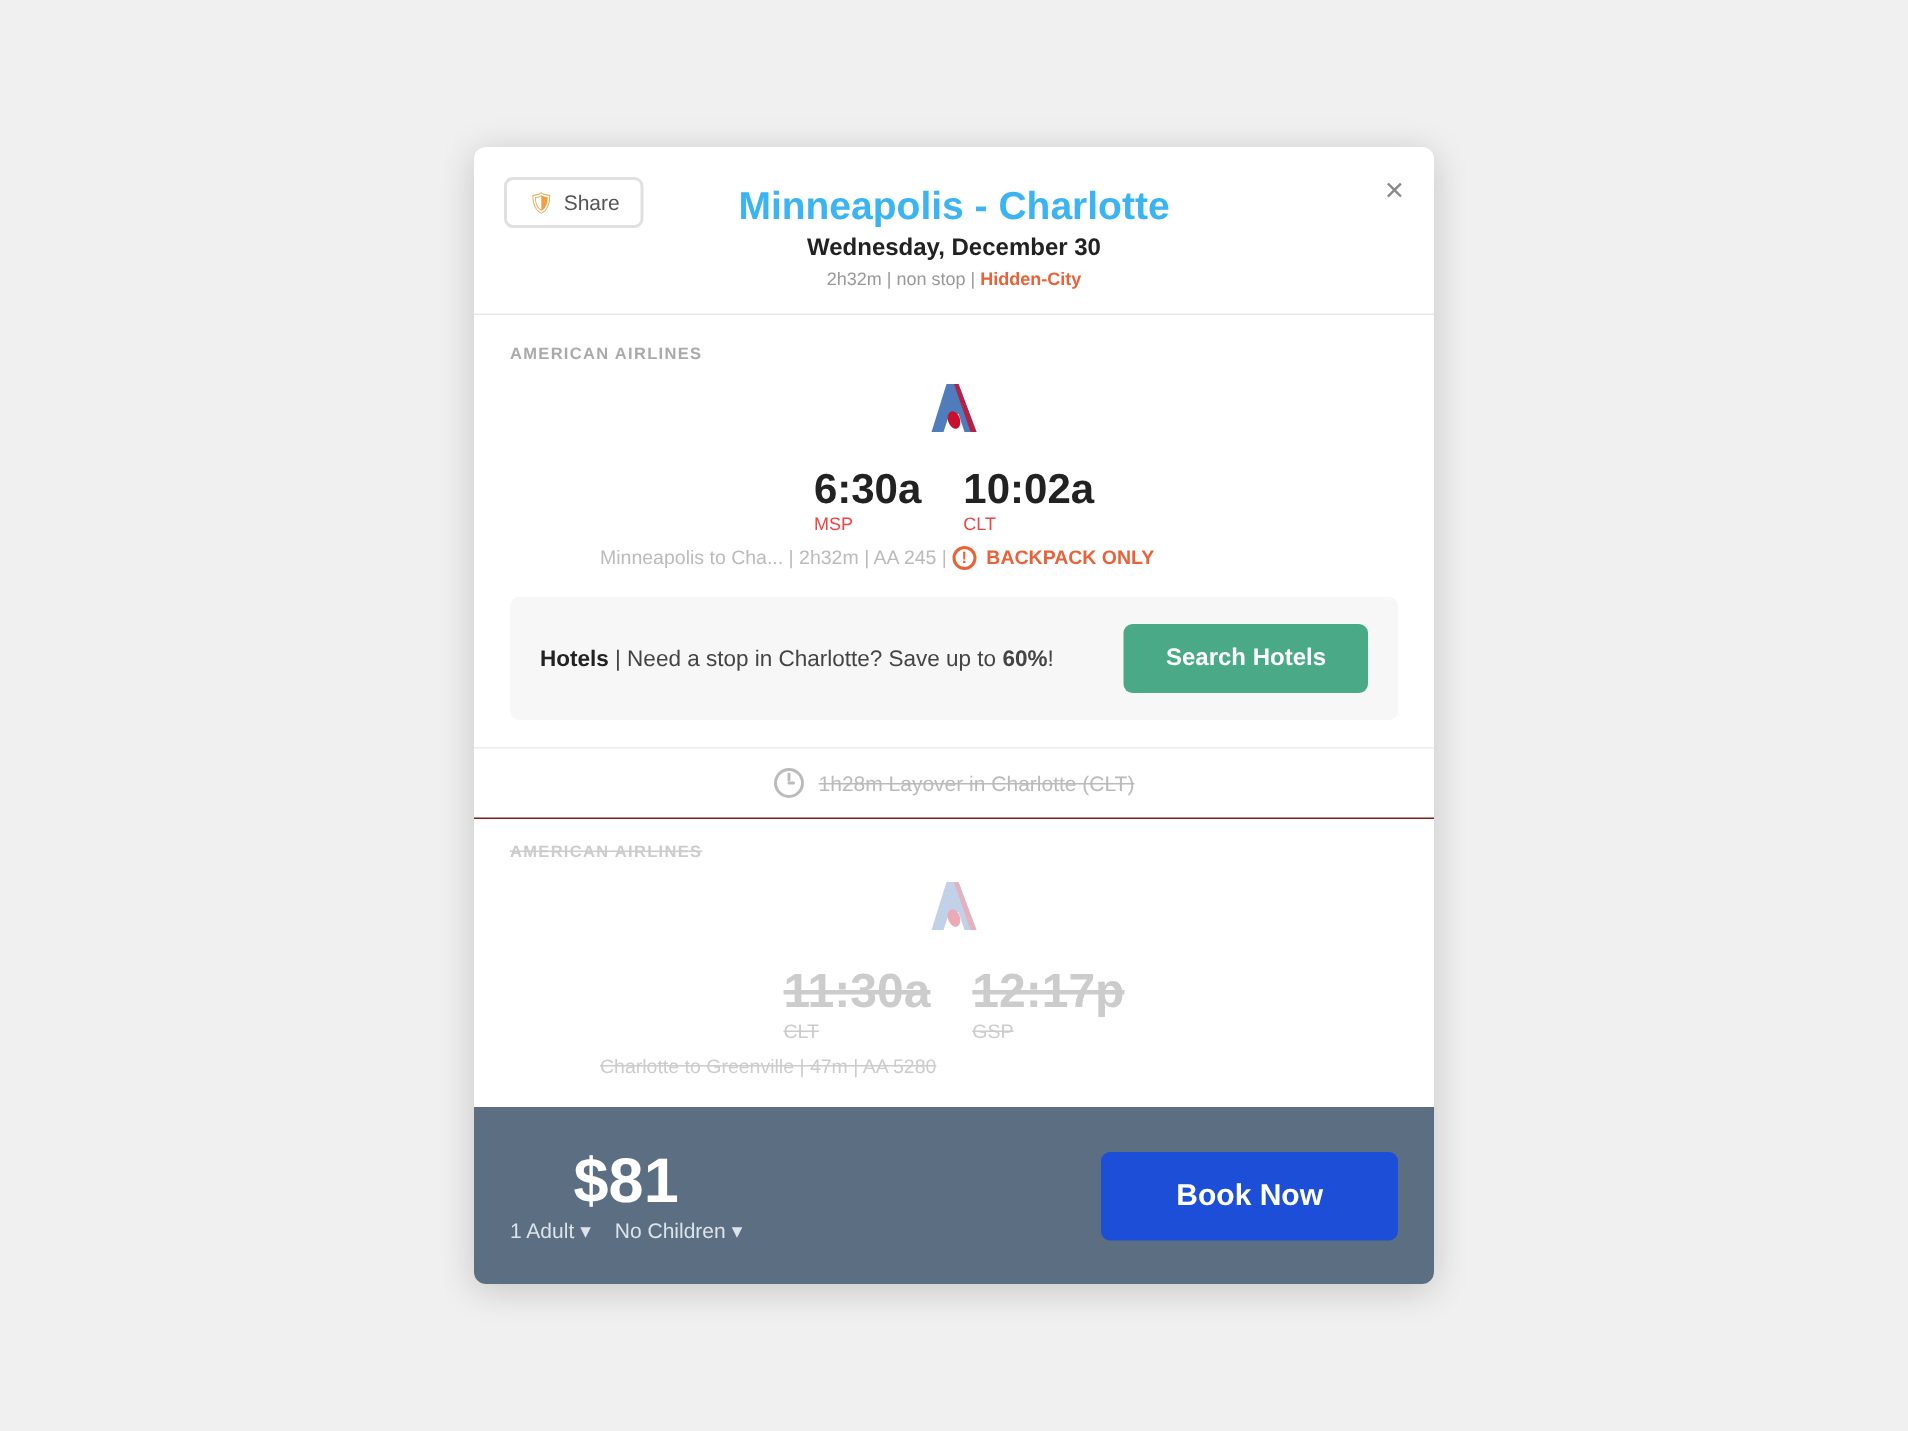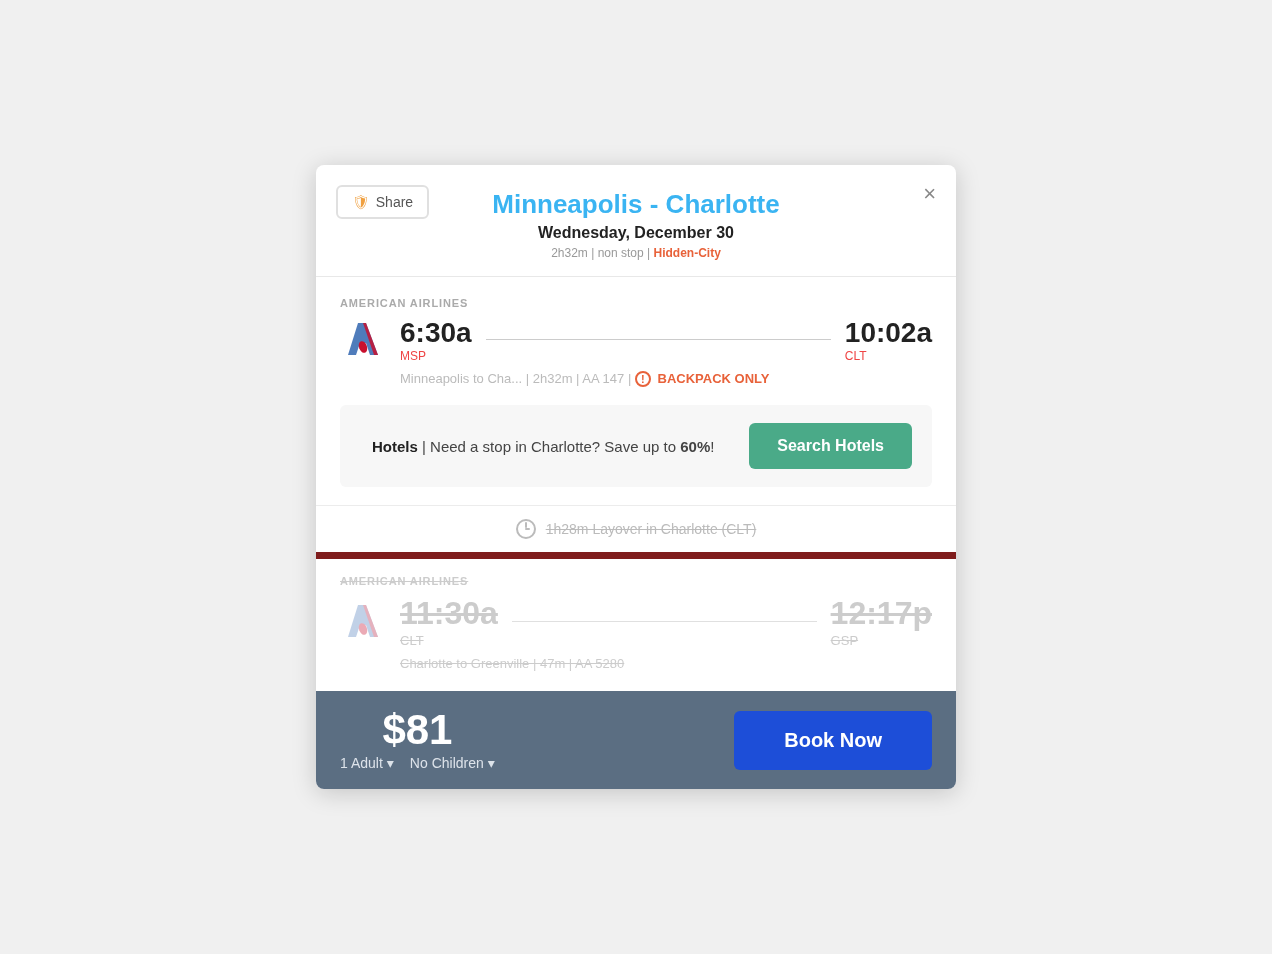--- a/index.html
+++ b/index.html
@@ -78,20 +78,21 @@
       font-size: 11px;
       font-weight: 600;
       letter-spacing: 0.08em;
       color: #aaa;
       margin-bottom: 8px;
     }
     .flight-row {
       display: flex;
       align-items: center;
       gap: 14px;
+      flex-direction: column;
     }
     .airline-logo {
       width: 46px;
       flex-shrink: 0;
     }
     .flight-times {
       display: flex;
       align-items: center;
       flex: 1;
     }
@@ -146,40 +147,39 @@
       justify-content: space-between;
       gap: 16px;
     }
     .hotels-text {
       font-size: 15px;
       color: #444;
     }
     .hotels-text strong {
       font-weight: 700;
       color: #222;
-      margin-left: 12px;
     }
     .hotels-text .pct {
       font-weight: 700;
     }
     .search-hotels-btn {
       background: #4aaa88;
       color: #fff;
       border: none;
       border-radius: 6px;
       padding: 14px 28px;
       font-size: 16px;
       font-weight: 600;
       cursor: pointer;
       white-space: nowrap;
     }
     .layover-bar {
       margin: 18px 0 0;
       border-top: 1px solid #ececec;
-      border-bottom: 7px solid #7f1d1d;
+      border-bottom: 1px solid #7f1d1d;
       padding: 13px 0;
       text-align: center;
       display: flex;
       align-items: center;
       justify-content: center;
       gap: 10px;
     }
     .clock-icon {
       width: 20px;
       height: 20px;
@@ -245,21 +245,21 @@
     }
     .flight-details-striked {
       font-size: 13px;
       color: #ccc;
       text-decoration: line-through;
       margin-top: 8px;
       padding-left: 60px;
     }
     .footer {
       background: #5b6e82;
-      padding: 18px 24px;
+      padding: 28px 24px;
       display: flex;
       align-items: center;
       justify-content: space-between;
     }
     .price-section {
       text-align: center;
     }
     .price-amount {
       font-size: 42px;
       font-weight: 700;
@@ -337,21 +337,21 @@
           <div class="airport">MSP</div>
         </div>
         <div class="flight-line"></div>
         <div class="time-block">
           <div class="time">10:02a</div>
           <div class="airport">CLT</div>
         </div>
       </div>
     </div>
     <div class="flight-details">
-      <span>Minneapolis to Cha... | 2h32m | AA 147 |</span>
+      <span>Minneapolis to Cha... | 2h32m | AA 245 |</span>
       <span class="warning-icon">!</span>
       <span class="backpack-only">BACKPACK ONLY</span>
     </div>
   </div>
 
   <div class="hotels-banner">
     <div class="hotels-text">
       <strong>Hotels</strong>
       <span> | Need a stop in Charlotte? Save up to </span><span class="pct">60%</span><span>!</span>
     </div>

